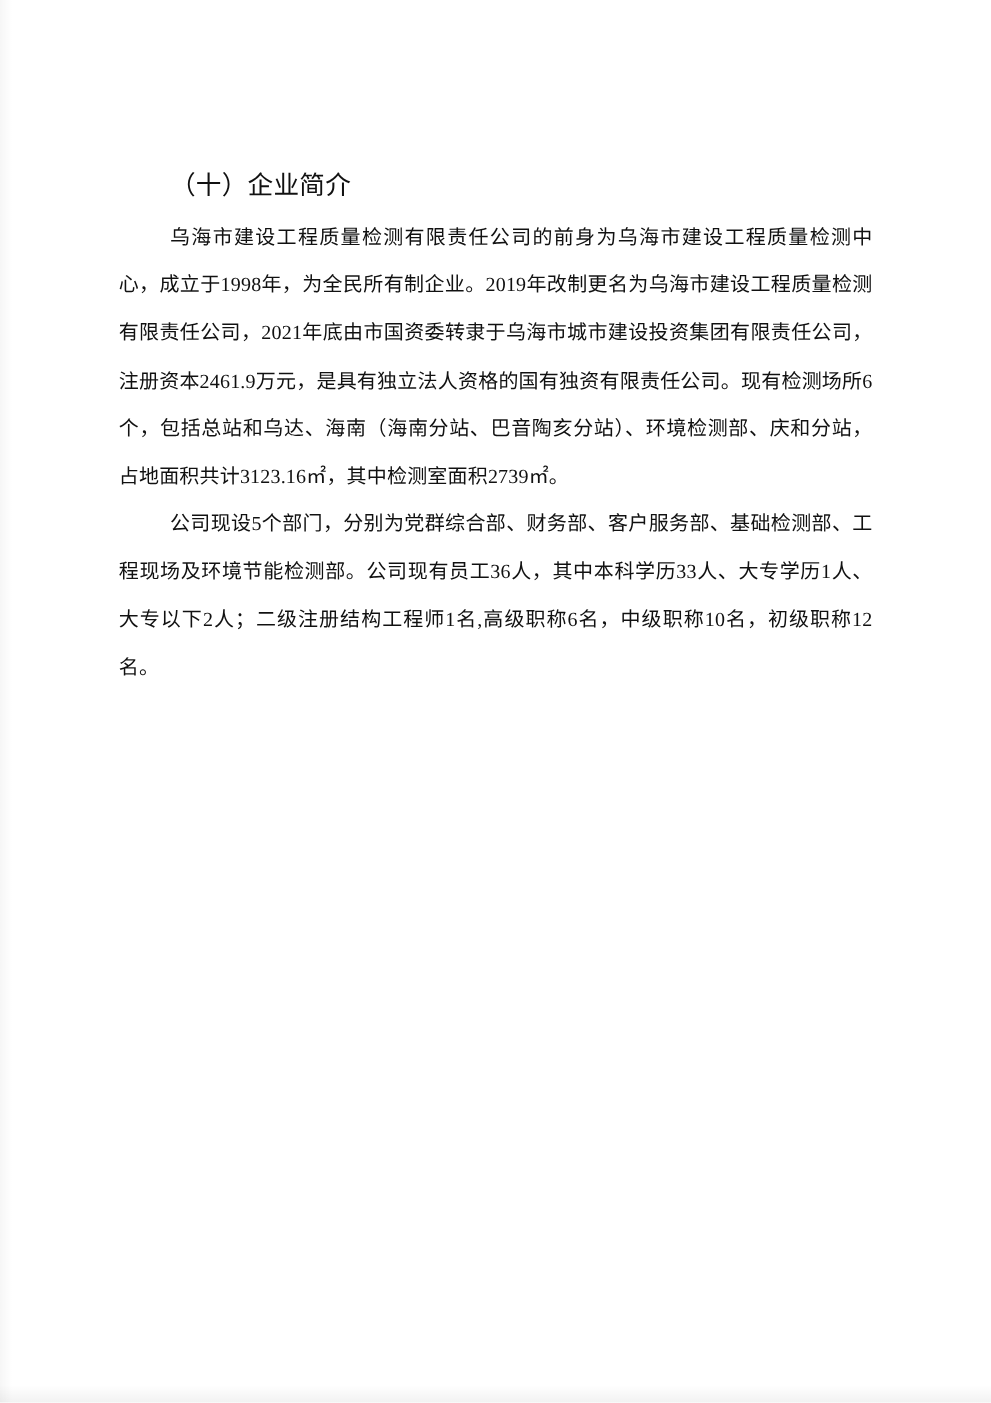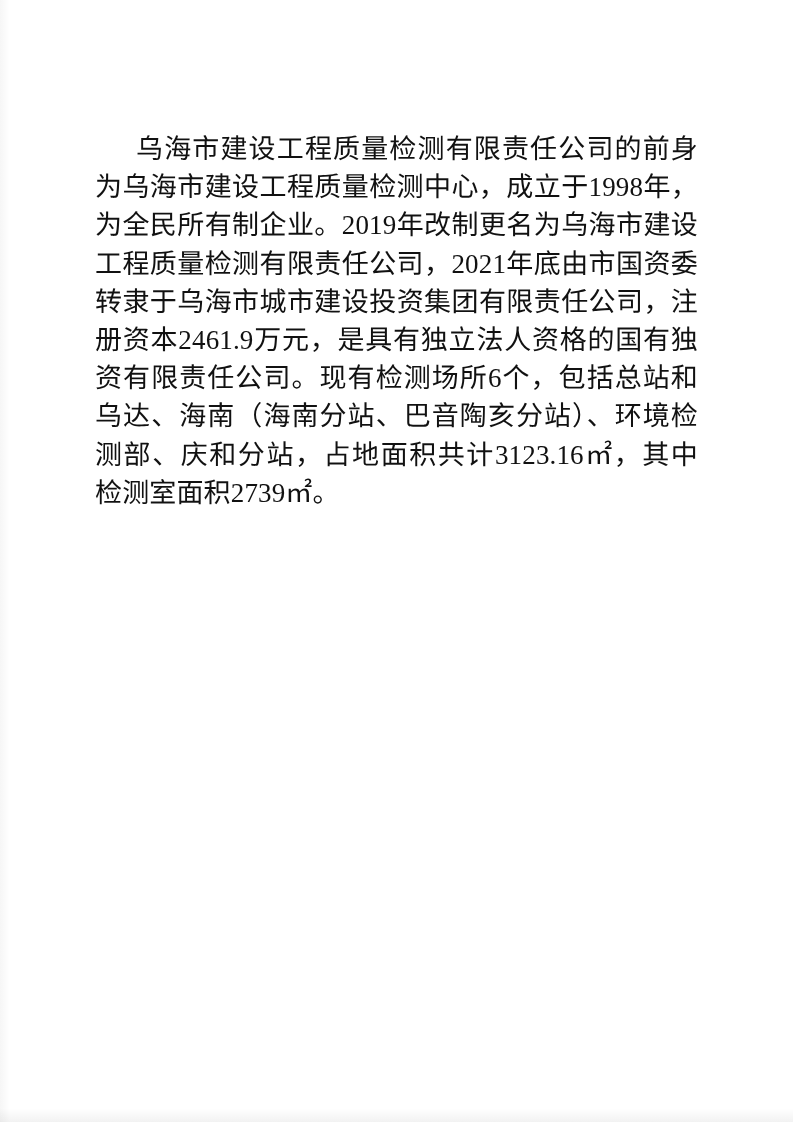--- a/index.html
+++ b/index.html
@@ -30,21 +30,21 @@
   }
   .heading {
     font-size: 20.5px;
     line-height: 38px;
     text-indent: 41px;
     letter-spacing: 0.2px;
     margin: 0 0 4px 0;
     font-family: "Liberation Serif", "DejaVu Serif", serif;
   }
   p.para {
-    font-size: 27px;
+    font-size: 16px;
     line-height: 38.2px;
     margin: 0;
     text-align: justify;
     text-justify: inter-ideograph;
     text-indent: 41px;
     letter-spacing: 0.15px;
     font-family: "Liberation Serif", "DejaVu Serif", serif;
   }
   p.para + p.para {
     margin-top: 0px;
@@ -63,17 +63,19 @@
     width: 793px; height: 14px;
     background: linear-gradient(to top, rgba(0,0,0,0.05), rgba(0,0,0,0));
     pointer-events: none;
   }
 </style>
 </head>
 <body>
 
 <div class="page">
   <div class="doc-body">
+    <div class="heading">（十）企业简介</div>
     <p class="para">乌海市建设工程质量检测有限责任公司的前身为乌海市建设工程质量检测中心，成立于1998年，为全民所有制企业。2019年改制更名为乌海市建设工程质量检测有限责任公司，2021年底由市国资委转隶于乌海市城市建设投资集团有限责任公司，注册资本2461.9万元，是具有独立法人资格的国有独资有限责任公司。现有检测场所6个，包括总站和乌达、海南（海南分站、巴音陶亥分站）、环境检测部、庆和分站，占地面积共计3123.16㎡，其中检测室面积2739㎡。</p>
+    <p class="para">公司现设5个部门，分别为党群综合部、财务部、客户服务部、基础检测部、工程现场及环境节能检测部。公司现有员工36人，其中本科学历33人、大专学历1人、大专以下2人；二级注册结构工程师1名,高级职称6名，中级职称10名，初级职称12名。</p>
   </div>
 </div>
 <div class="scan-edge-left"></div>
 <div class="scan-edge-bottom"></div>
 
 </body></html>

